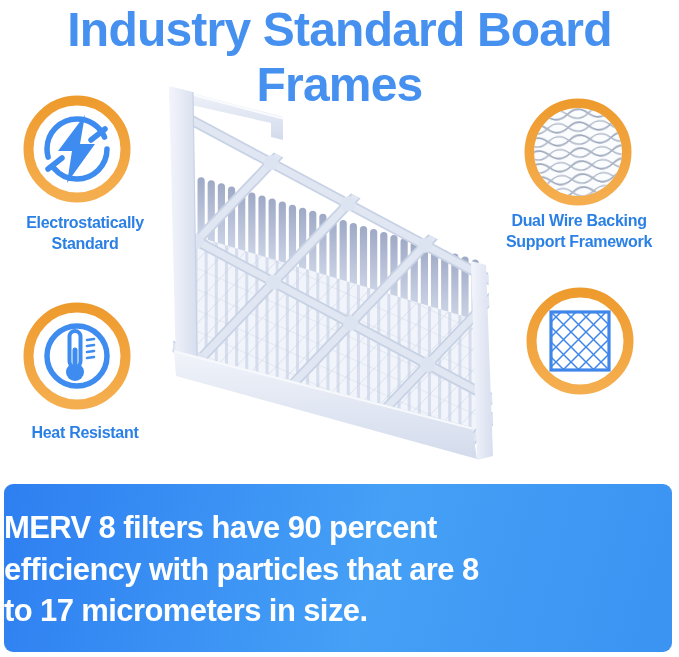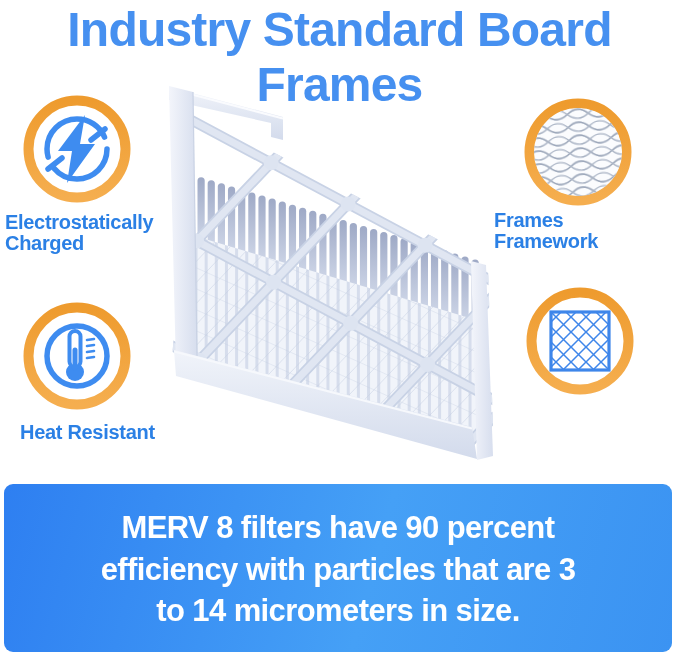--- a/index.html
+++ b/index.html
@@ -9,30 +9,30 @@
     font-family:"Liberation Sans","DejaVu Sans",sans-serif;
   }
   .page-title{
     position:absolute;top:2px;left:0;width:679px;margin:0;
     text-align:center;font-size:48px;font-weight:700;letter-spacing:-0.8px;
     color:#4690f0;
   }
   .feature{position:absolute;}
   .feature-icon{position:absolute;}
   .feature-label{
-    position:absolute;
-    font-size:20px;font-weight:700;letter-spacing:-0.3px;
+    position:absolute;text-align:center;
+    font-size:16px;font-weight:700;letter-spacing:-0.3px;
     color:#2b80e5;line-height:21px;
   }
   .filter-wrap{position:absolute;left:150px;top:60px;width:360px;height:420px;}
   .banner{
     position:absolute;left:4px;top:484px;width:668px;height:168px;
     border-radius:9px;
     background:linear-gradient(105deg,#2e7ff1 0%,#45a0f6 55%,#3b93f2 100%);
-    color:#ffffff;text-align:center;
+    color:#ffffff;
   }
   .banner-text{
     padding-top:23px;font-size:31px;font-weight:700;letter-spacing:-0.6px;
     line-height:41.5px;
   }
 </style>
 </head>
 <body>
 
 <h1 class="page-title">Industry Standard Board Frames</h1>
@@ -46,21 +46,21 @@
       </linearGradient>
     </defs>
     <circle cx="54" cy="54" r="48.5" fill="#ffffff" stroke="url(#ring1)" stroke-width="10"></circle>
     <circle cx="54" cy="54" r="30" fill="none" stroke="#3e8cf0" stroke-width="5.5" stroke-dasharray="73.3 12.6 90 12.6" stroke-linecap="round"></circle>
     <line x1="25" y1="74" x2="39" y2="63" stroke="#3e8cf0" stroke-width="5.5" stroke-linecap="round"></line>
     <line x1="68" y1="45" x2="82" y2="34" stroke="#3e8cf0" stroke-width="5.5" stroke-linecap="round"></line>
     <path d="M62 20 L35 56 L49 56 L44 88 L72 49 L57 49 Z" fill="#3e8cf0"></path>
   </svg>
   <div class="feature-label" style="left:5px;top:212px;width:160px">
     <div>Electrostatically</div>
-    <div>Charged</div>
+    <div>Standard</div>
   </div>
 </div>
 
 <div class="feature">
   <svg class="feature-icon" style="left:524px;top:98px" width="108" height="108" viewBox="0 0 108 108">
     <defs>
       <linearGradient id="ring2" x1="0" y1="0" x2="0" y2="1">
         <stop offset="0" stop-color="#ee9b2e"></stop>
           <stop offset="1" stop-color="#f5ae4f"></stop>
       </linearGradient>
@@ -73,21 +73,22 @@
         </clipPath>
     </defs>
     <circle cx="54" cy="54" r="48.5" fill="#fbfcfe" stroke="url(#ring2)" stroke-width="10"></circle>
     <g clip-path="url(#meshClip)">
       <rect x="6" y="6" width="96" height="96" fill="#fbfcfe"></rect>
       <rect x="0" y="0" width="108" height="108" fill="url(#meshP)"></rect>
       <rect x="0" y="4" width="108" height="108" fill="url(#meshP)" opacity="0.55"></rect>
     </g>
   </svg>
   <div class="feature-label" style="left:494px;top:210px;width:170px">
-    <div>Frames Framework</div>
+    <div>Dual Wire Backing</div>
+    <div>Support Framework</div>
   </div>
 </div>
 
 <div class="feature">
   <svg class="feature-icon" style="left:23px;top:302px" width="108" height="108" viewBox="0 0 108 108">
     <defs>
       <linearGradient id="ring3" x1="0" y1="0" x2="0" y2="1">
         <stop offset="0" stop-color="#ee9b2e"></stop>
           <stop offset="1" stop-color="#f5ae4f"></stop>
       </linearGradient>
@@ -97,21 +98,21 @@
     <circle cx="52" cy="70" r="9" fill="#3e8cf0"></circle>
     <rect x="46.5" y="29" width="11" height="36" rx="5.5" fill="#ffffff" stroke="#3e8cf0" stroke-width="4"></rect>
     <line x1="52" y1="48" x2="52" y2="66" stroke="#3e8cf0" stroke-width="5" stroke-linecap="round"></line>
     <g stroke="#3e8cf0" stroke-width="2.6" stroke-linecap="round">
       <line x1="64" y1="38" x2="71" y2="37"></line>
       <line x1="64" y1="44" x2="71" y2="43"></line>
       <line x1="64" y1="50" x2="71" y2="49"></line>
       <line x1="64" y1="56" x2="71" y2="55"></line>
     </g>
   </svg>
-  <div class="feature-label" style="left:20px;top:422px;width:160px">
+  <div class="feature-label" style="left:5px;top:422px;width:160px">
     <div>Heat Resistant</div>
   </div>
 </div>
 
 <div class="feature">
   <svg class="feature-icon" style="left:526px;top:287px" width="108" height="108" viewBox="0 0 108 108">
     <defs>
       <linearGradient id="ring4" x1="0" y1="0" x2="0" y2="1">
         <stop offset="0" stop-color="#ee9b2e"></stop>
           <stop offset="1" stop-color="#f5ae4f"></stop>
@@ -286,16 +287,16 @@
     <line x1="43" y1="32" x2="47" y2="296" stroke="#c9d2e4" stroke-width="1.2"></line>
     <polygon points="24,290 322,367 327,399 26,316" fill="url(#gRail)"></polygon>
     <line x1="24" y1="291.5" x2="322" y2="368.5" stroke="#f6f8fc" stroke-width="2.2"></line>
     <polygon points="321,201 336,205 343,396 327,400" fill="url(#gPost)"></polygon>
   </svg>
 </div>
 
 <div class="banner">
   <div class="banner-text">
     <div>MERV 8 filters have 90 percent</div>
-    <div>efficiency with particles that are 3</div>
-    <div>to 14 micrometers in size.</div>
+    <div>efficiency with particles that are 8</div>
+    <div>to 17 micrometers in size.</div>
   </div>
 </div>
 
 </body></html>

